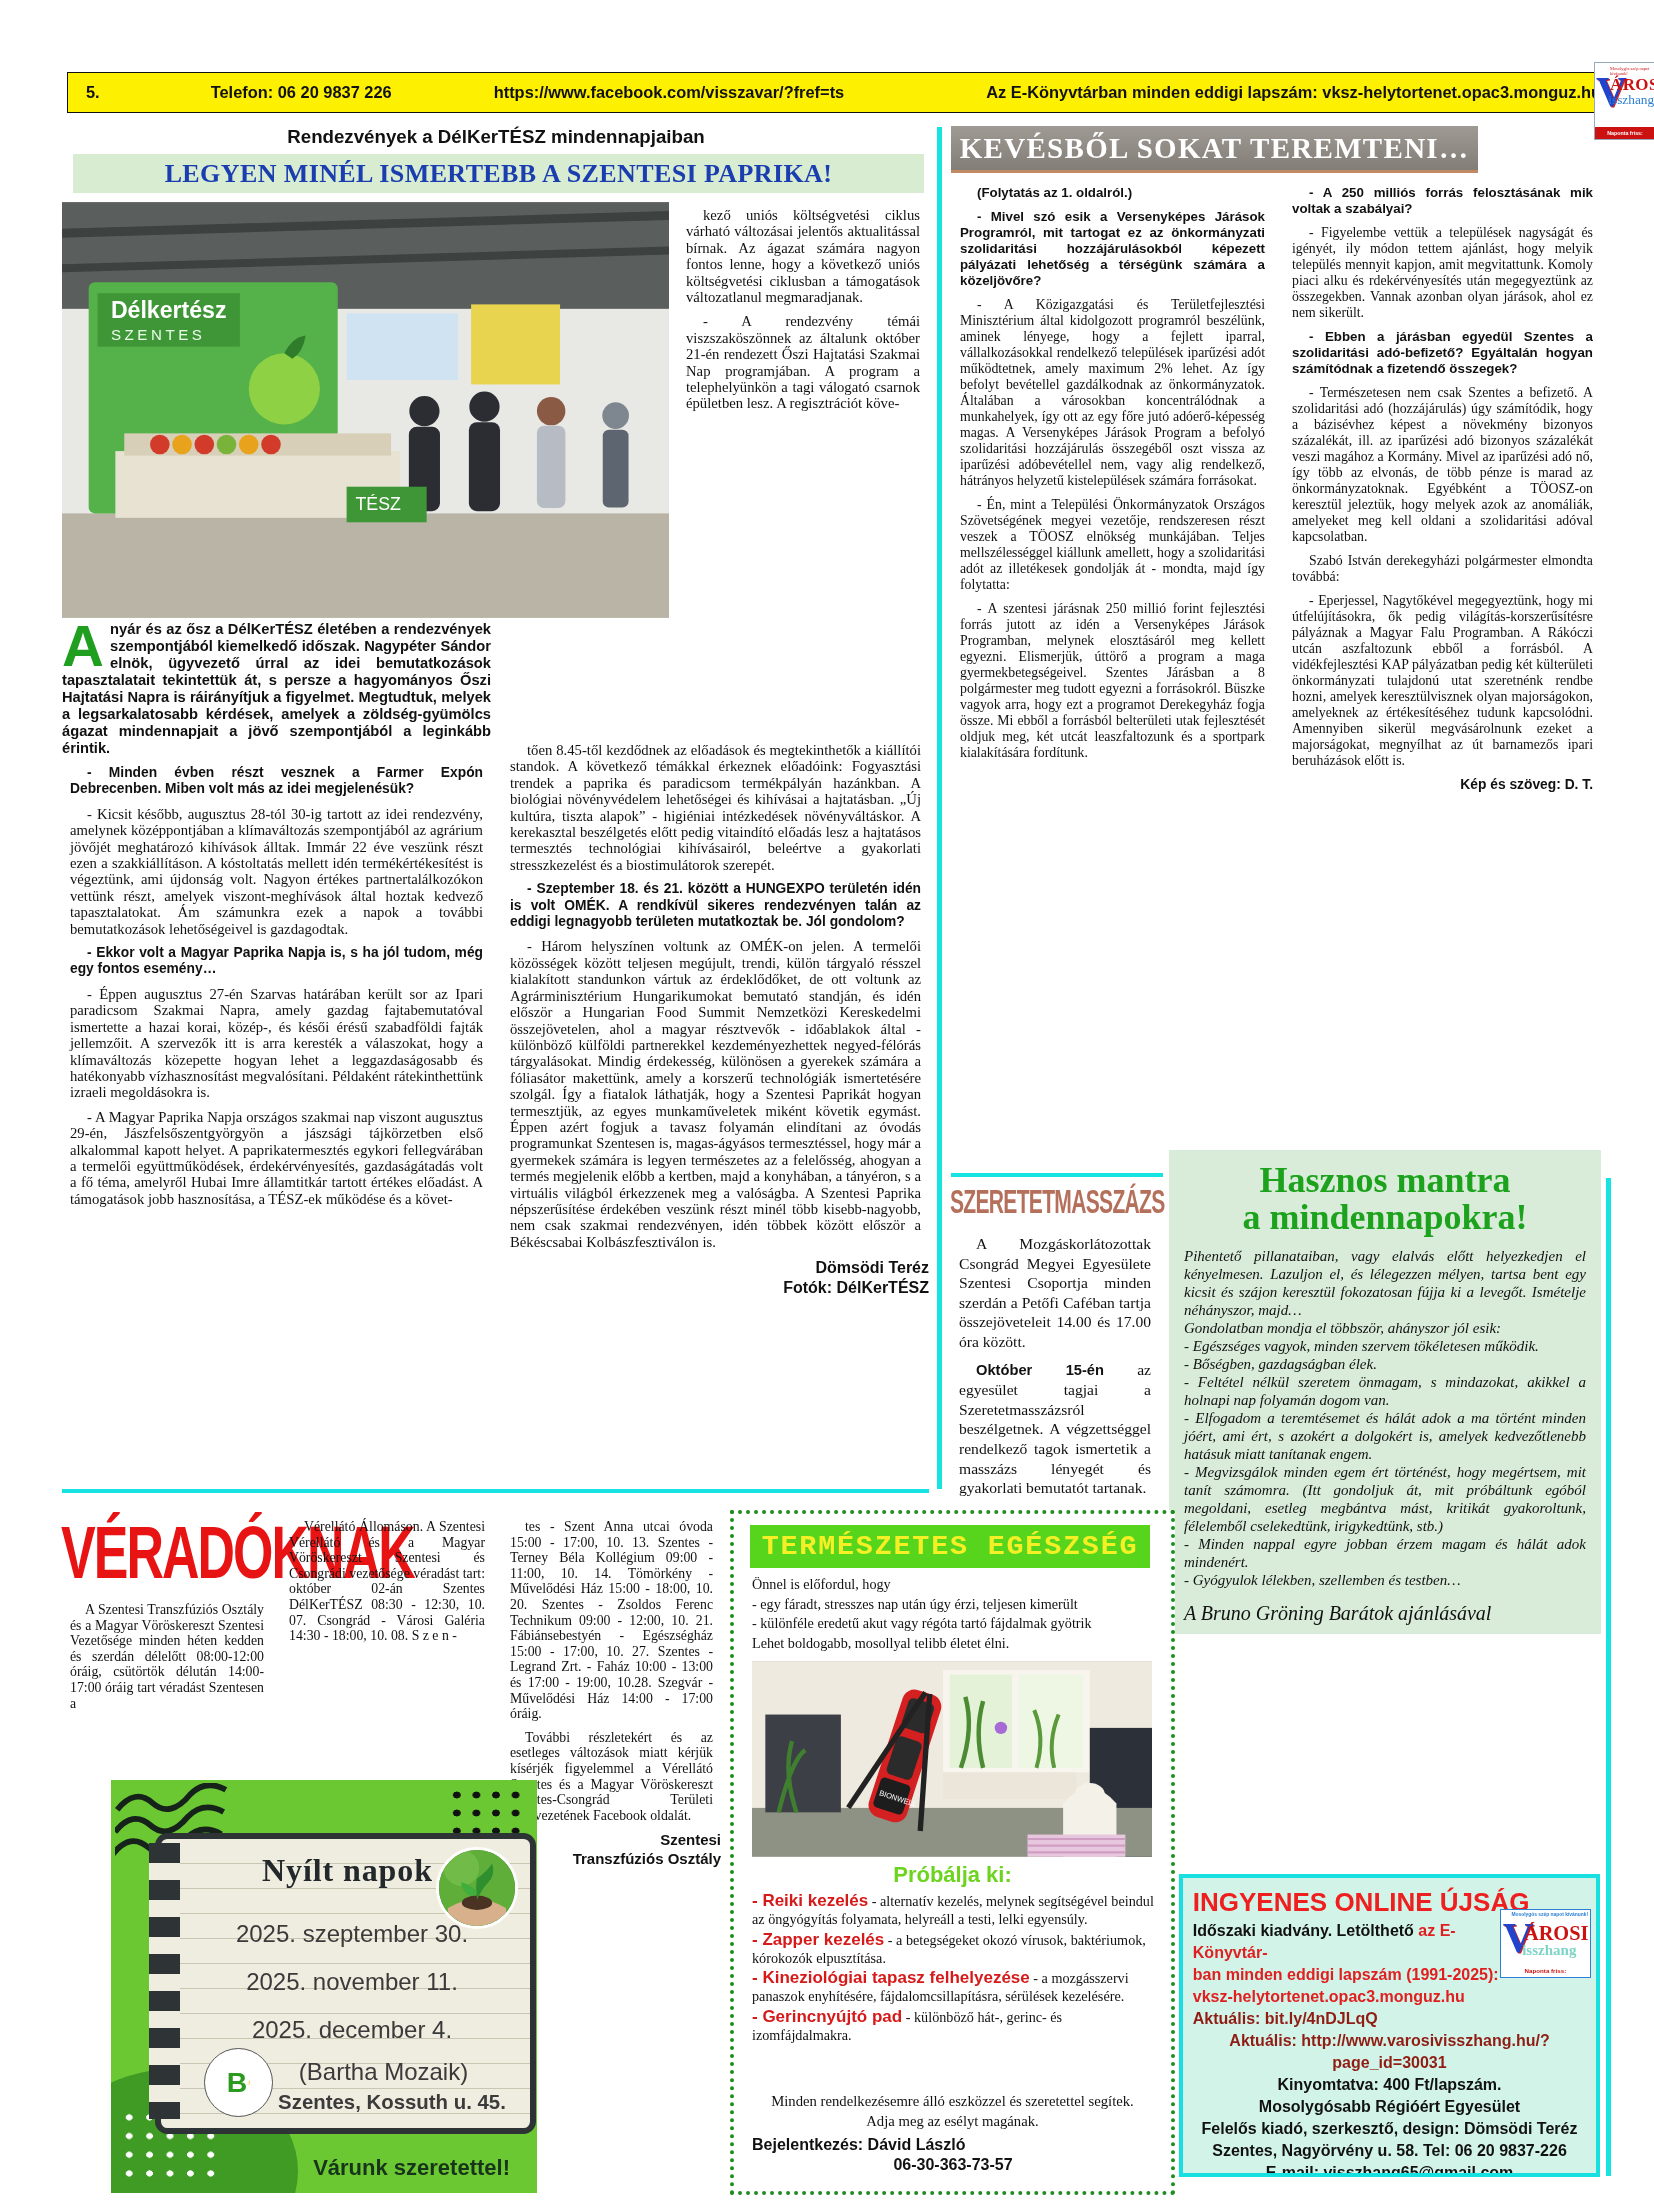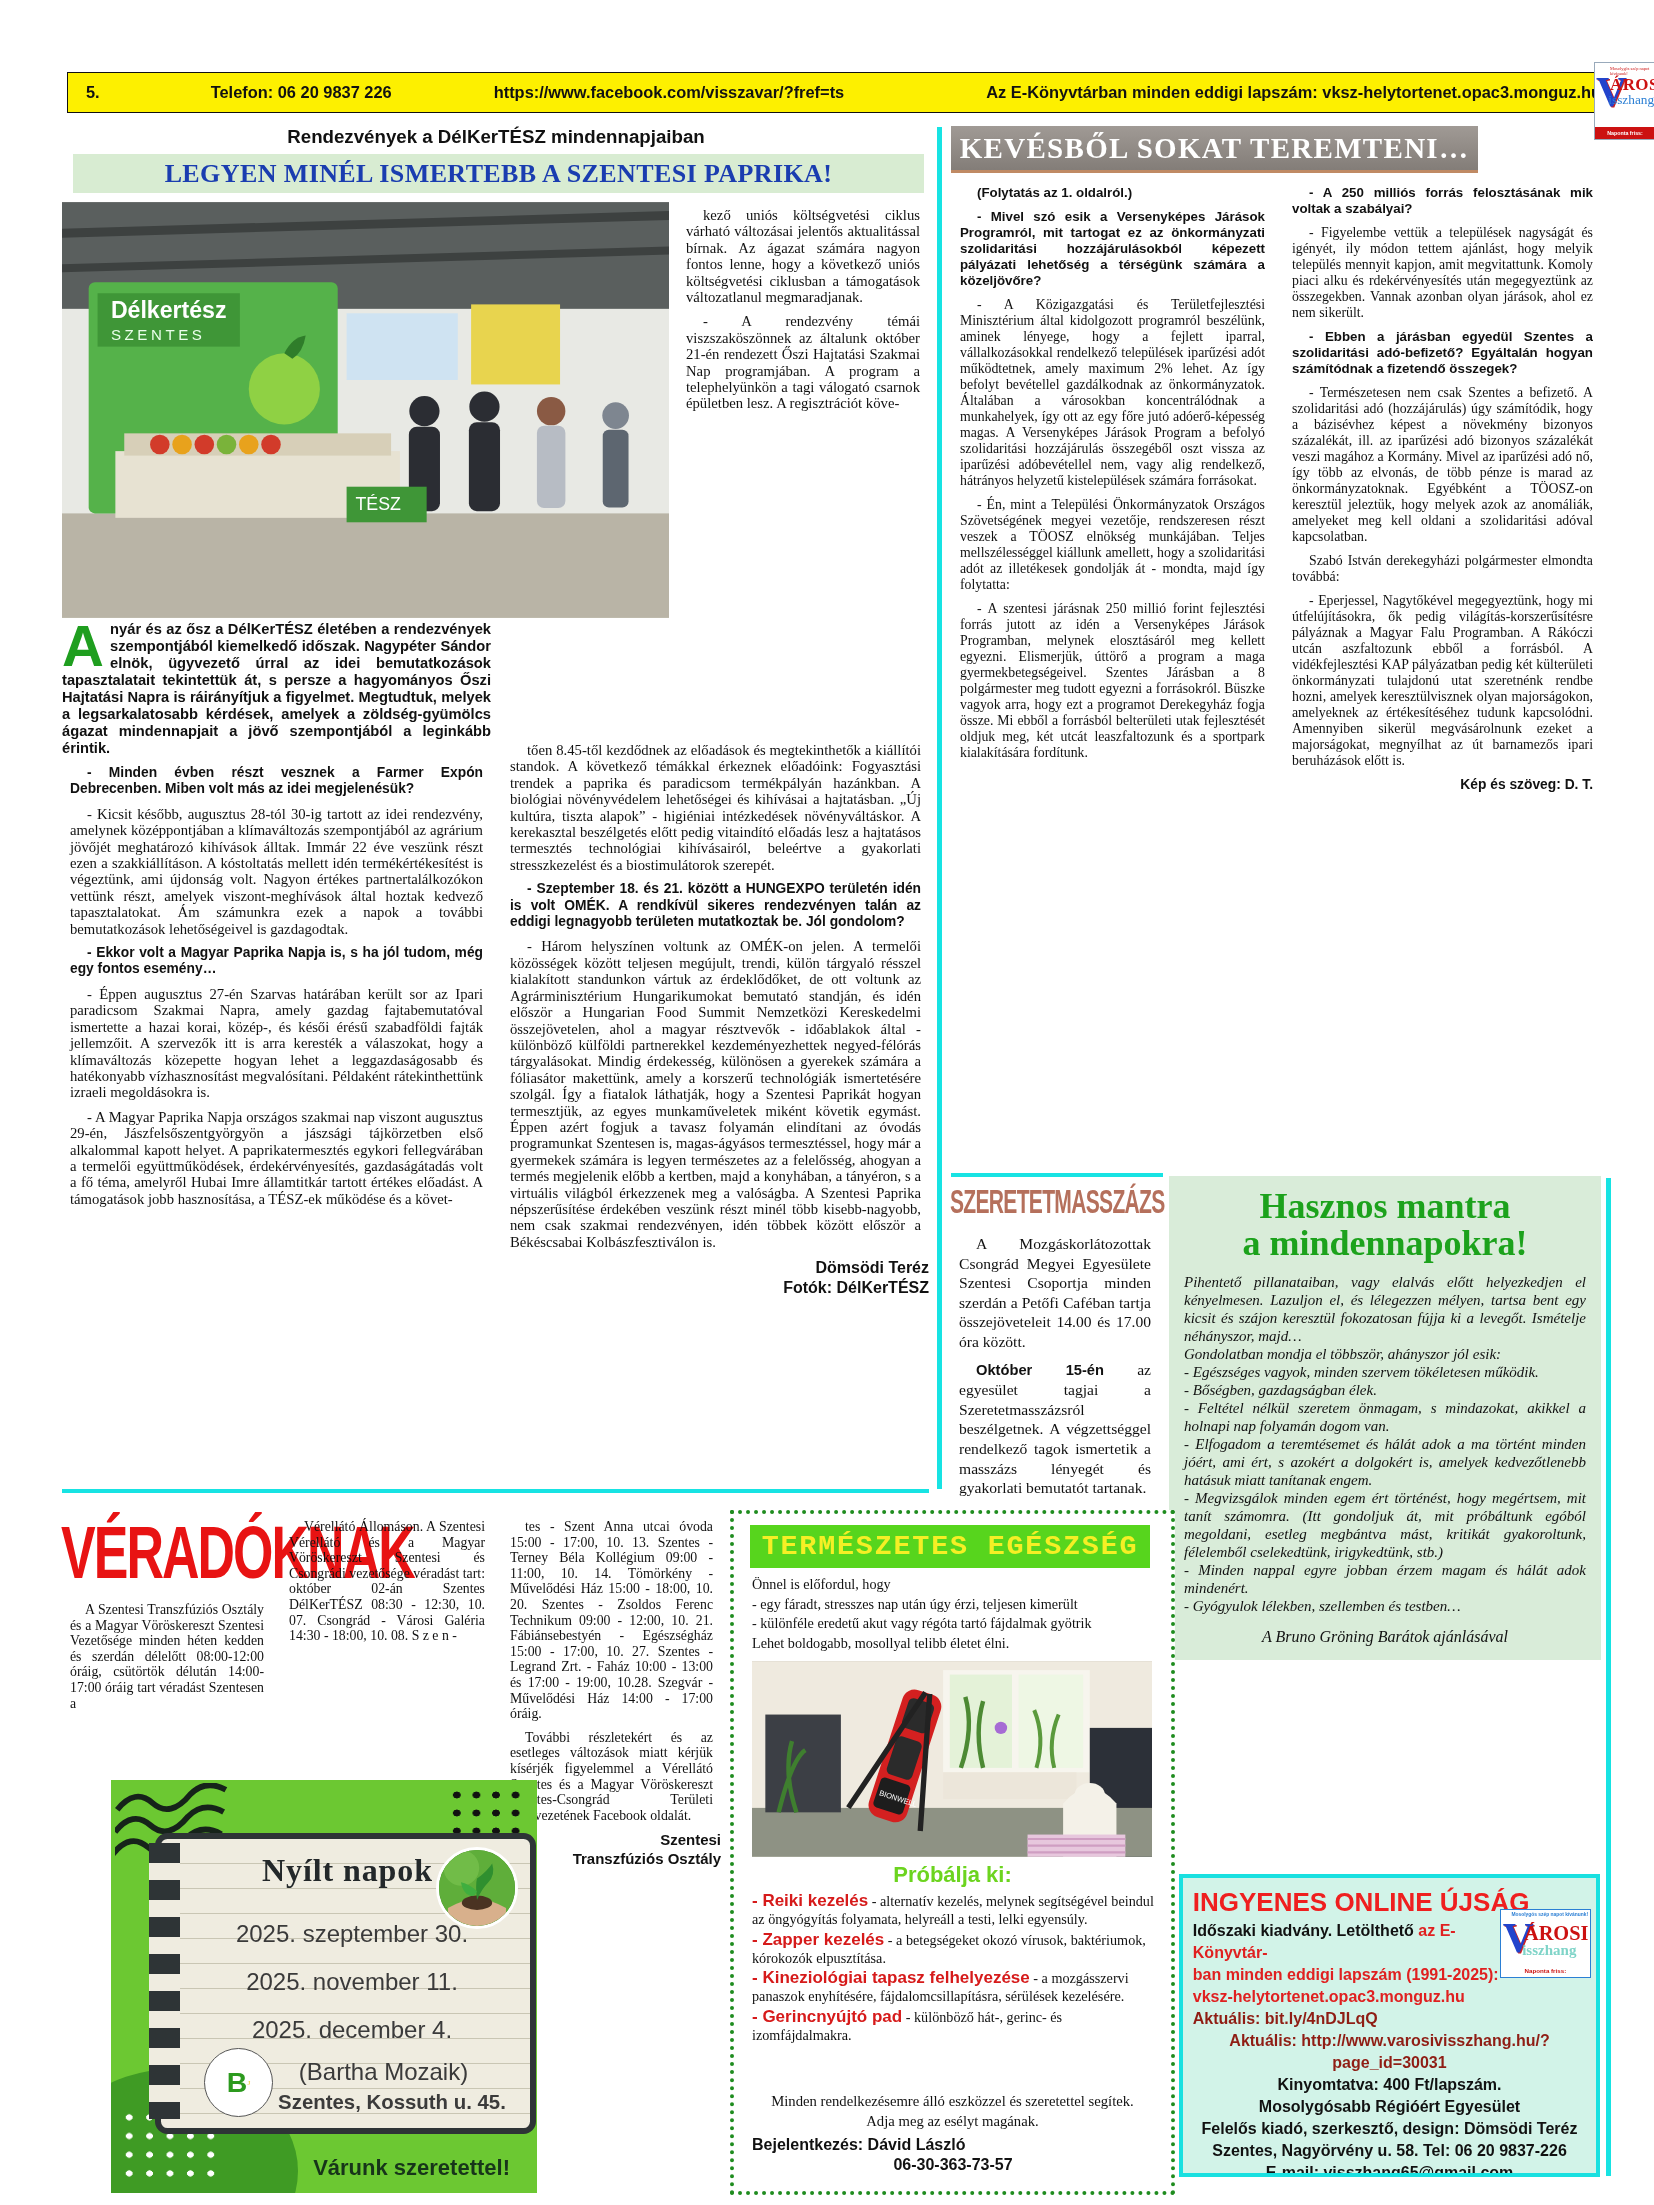--- a/index.html
+++ b/index.html
@@ -52,25 +52,25 @@
   .kev-colA .pp.q,.kev-colB .pp.q{font-size:13.3px;line-height:16px;}
   .pp.credit{font-family:"Liberation Sans",sans-serif;font-weight:bold;text-align:right;text-indent:0;margin-top:4.4px;}
   .pp.noind{text-indent:17px;}
   
   .massage-title{left:950px;top:1182px;width:213px;height:32px;color:#b5705c;font-family:"Liberation Sans",sans-serif;
                  font-weight:bold;font-size:27px;line-height:32px;letter-spacing:-0.9px;transform:scale(.78,1.25);transform-origin:left top;white-space:nowrap;}
   .massage-col{left:951px;top:1226px;width:208px;height:272px;overflow:hidden;}
   .massage-col .pp{font-size:15.6px;line-height:19.6px;}
   .mbold{font-family:"Liberation Sans",sans-serif;font-weight:bold;font-size:14.7px;}
   
-  .mantra{left:1169px;top:1176px;width:432px;height:484px;background:#d9ecd9;overflow:hidden;}
+  .mantra{left:1169px;top:1150px;width:432px;height:484px;background:#d9ecd9;overflow:hidden;}
   .mantra-inner{padding:11.6px 15px;}
   .mantra-title{text-align:center;color:#1ca21c;font-weight:bold;font-size:36px;line-height:37px;margin:0 0 11.6px 0;}
   .mantra-p{margin:0;text-align:justify;font-style:italic;font-size:15px;line-height:18px;}
-  .mantra-credit{margin-top:12.4px;text-align:center;font-style:italic;font-size:16px;}
+  .mantra-credit{margin-top:12.4px;text-align:left;font-style:italic;font-size:20px;}
   
   .ver-title{left:61px;top:1510px;width:347px;height:78px;color:#e81313;font-family:"Liberation Sans",sans-serif;
              font-weight:bold;font-size:59px;letter-spacing:-2.2px;transform:scale(.88,1.25);transform-origin:left top;white-space:nowrap;}
   .ver-col{overflow:hidden;}
   .ver-col .pp{font-size:13.8px;line-height:15.6px;text-indent:15px;}
   .vc1{left:62px;top:1594px;width:210px;height:182px;}
   .vc2{left:281px;top:1511px;width:212px;height:264px;}
   .vc3{left:502px;top:1511px;width:219px;height:680px;}
   .ver-sig{margin-top:3.6px;text-align:right;font-family:"Liberation Sans",sans-serif;font-weight:bold;font-size:15px;line-height:18.7px;}
   

